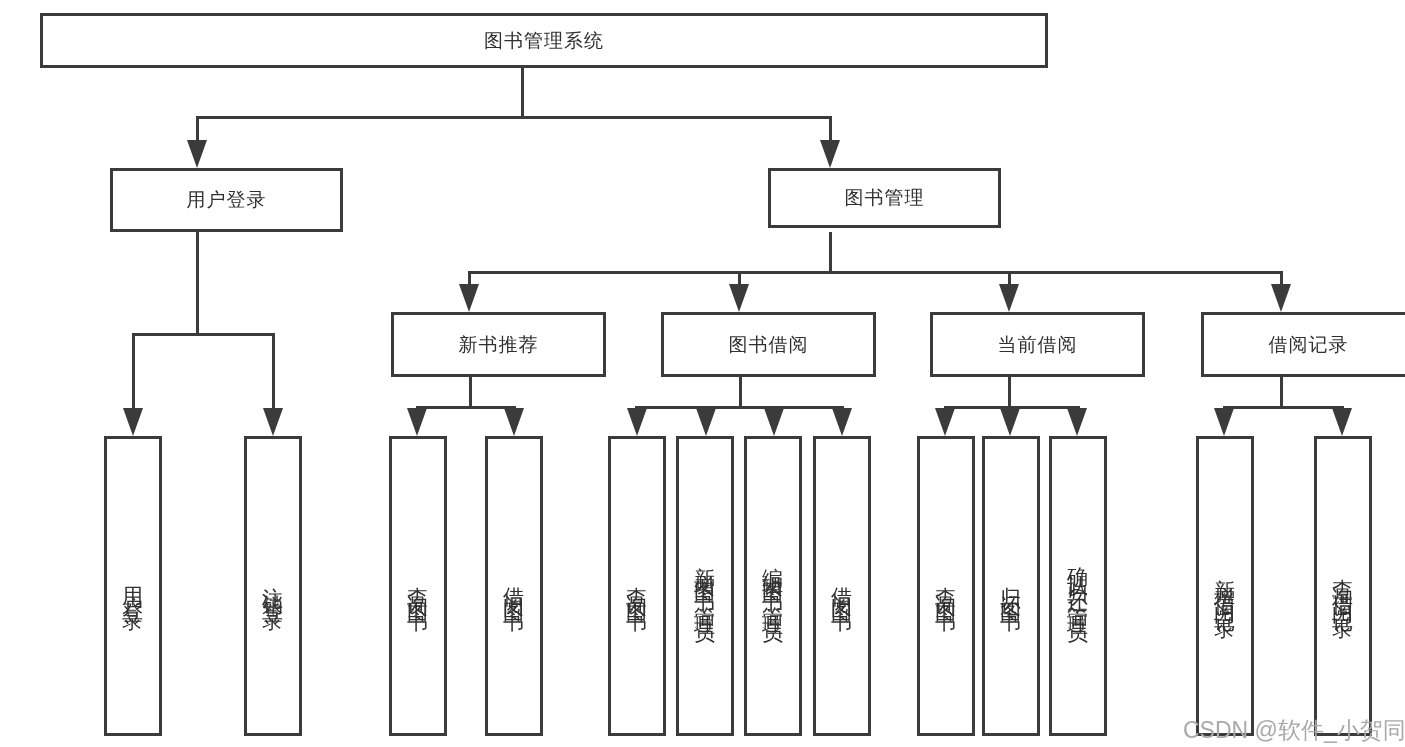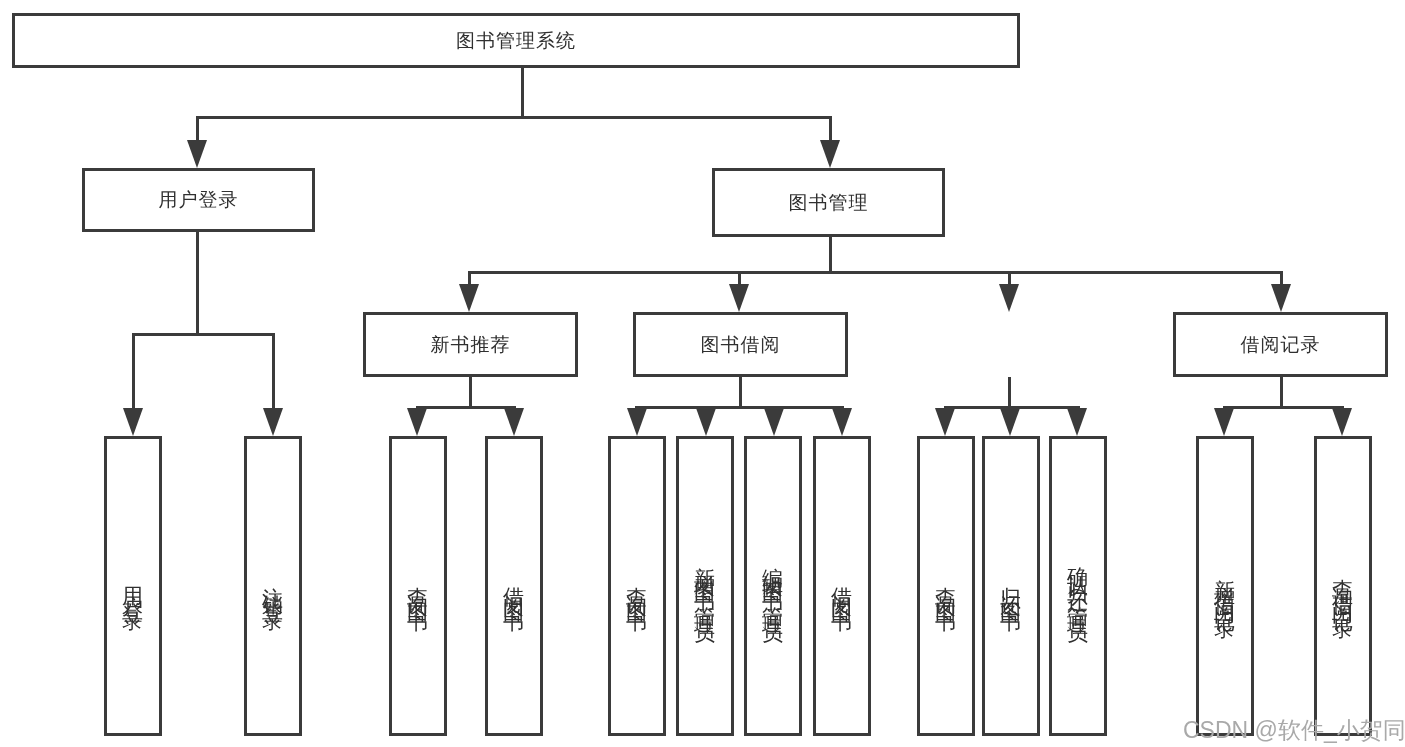--- a/index.html
+++ b/index.html
@@ -26,21 +26,21 @@
   .node {
     position: absolute;
     box-sizing: border-box;
     border: 3px solid #3b3b3b;
     background: #ffffff;
     display: flex;
     align-items: center;
     justify-content: center;
     color: #303030;
   }
-  .node.h { font-size: 19px; letter-spacing: 1px; }
+  .node.h { font-size: 19px; letter-spacing: 1px; margin-left: 28px; }
   .node.v { width: 58px; height: 300px; font-size: 21px; }
   .vtext {
     writing-mode: vertical-rl;
     text-orientation: mixed;
     letter-spacing: 8px;
     line-height: 1;
     max-height: 288px;
   }
   .watermark {
     position: absolute;
@@ -116,29 +116,32 @@
   <div class="arrowhead" style="left:1214px;top:408px"></div>
   <div class="arrowhead" style="left:1332px;top:408px"></div>
 
   <div class="node h" style="left:12px;top:13px;width:1008px;height:55px">
     <span>图书管理系统</span>
   </div>
 
   <div class="node h" style="left:82px;top:168px;width:233px;height:64px">
     <span>用户登录</span>
   </div>
-  <div class="node h" style="left:712px;top:168px;width:233px;height:69px">
+  <div class="node h" style="left:740px;top:168px;width:233px;height:60px">
     <span>图书管理</span>
   </div>
 
   <div class="node h" style="left:633px;top:312px;width:215px;height:65px">
     <span>图书借阅</span>
   </div>
   <div class="node h" style="left:363px;top:312px;width:215px;height:65px">
     <span>新书推荐</span>
+  </div>
+  <div class="node h" style="left:902px;top:312px;width:215px;height:65px">
+    <span>当前借阅</span>
   </div>
   <div class="node h" style="left:1173px;top:312px;width:215px;height:65px">
     <span>借阅记录</span>
   </div>
 
   <div class="node v" style="left:104px;top:436px">
     <span class="vtext">用户登录</span>
   </div>
   <div class="node v" style="left:244px;top:436px">
     <span class="vtext">注销登录</span>

